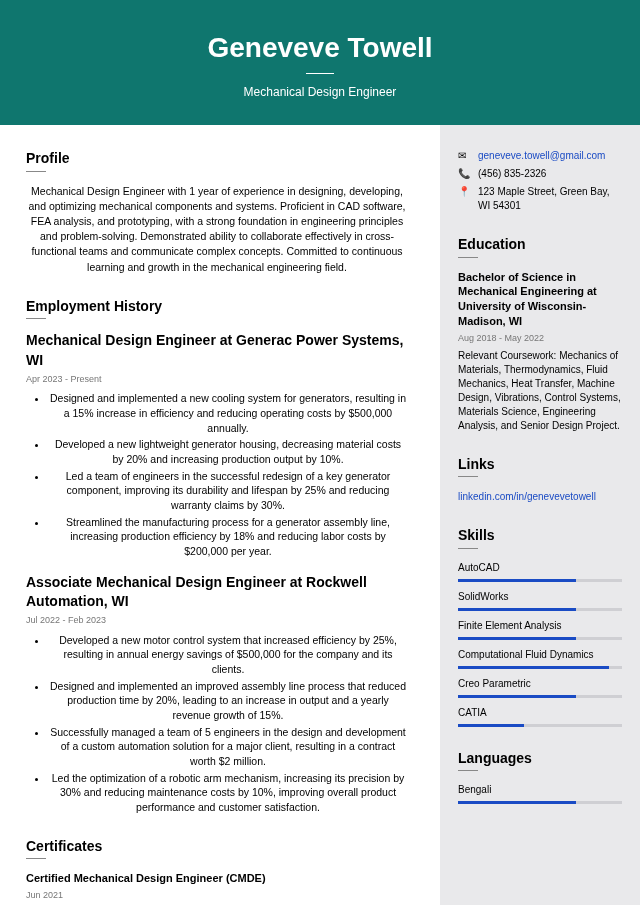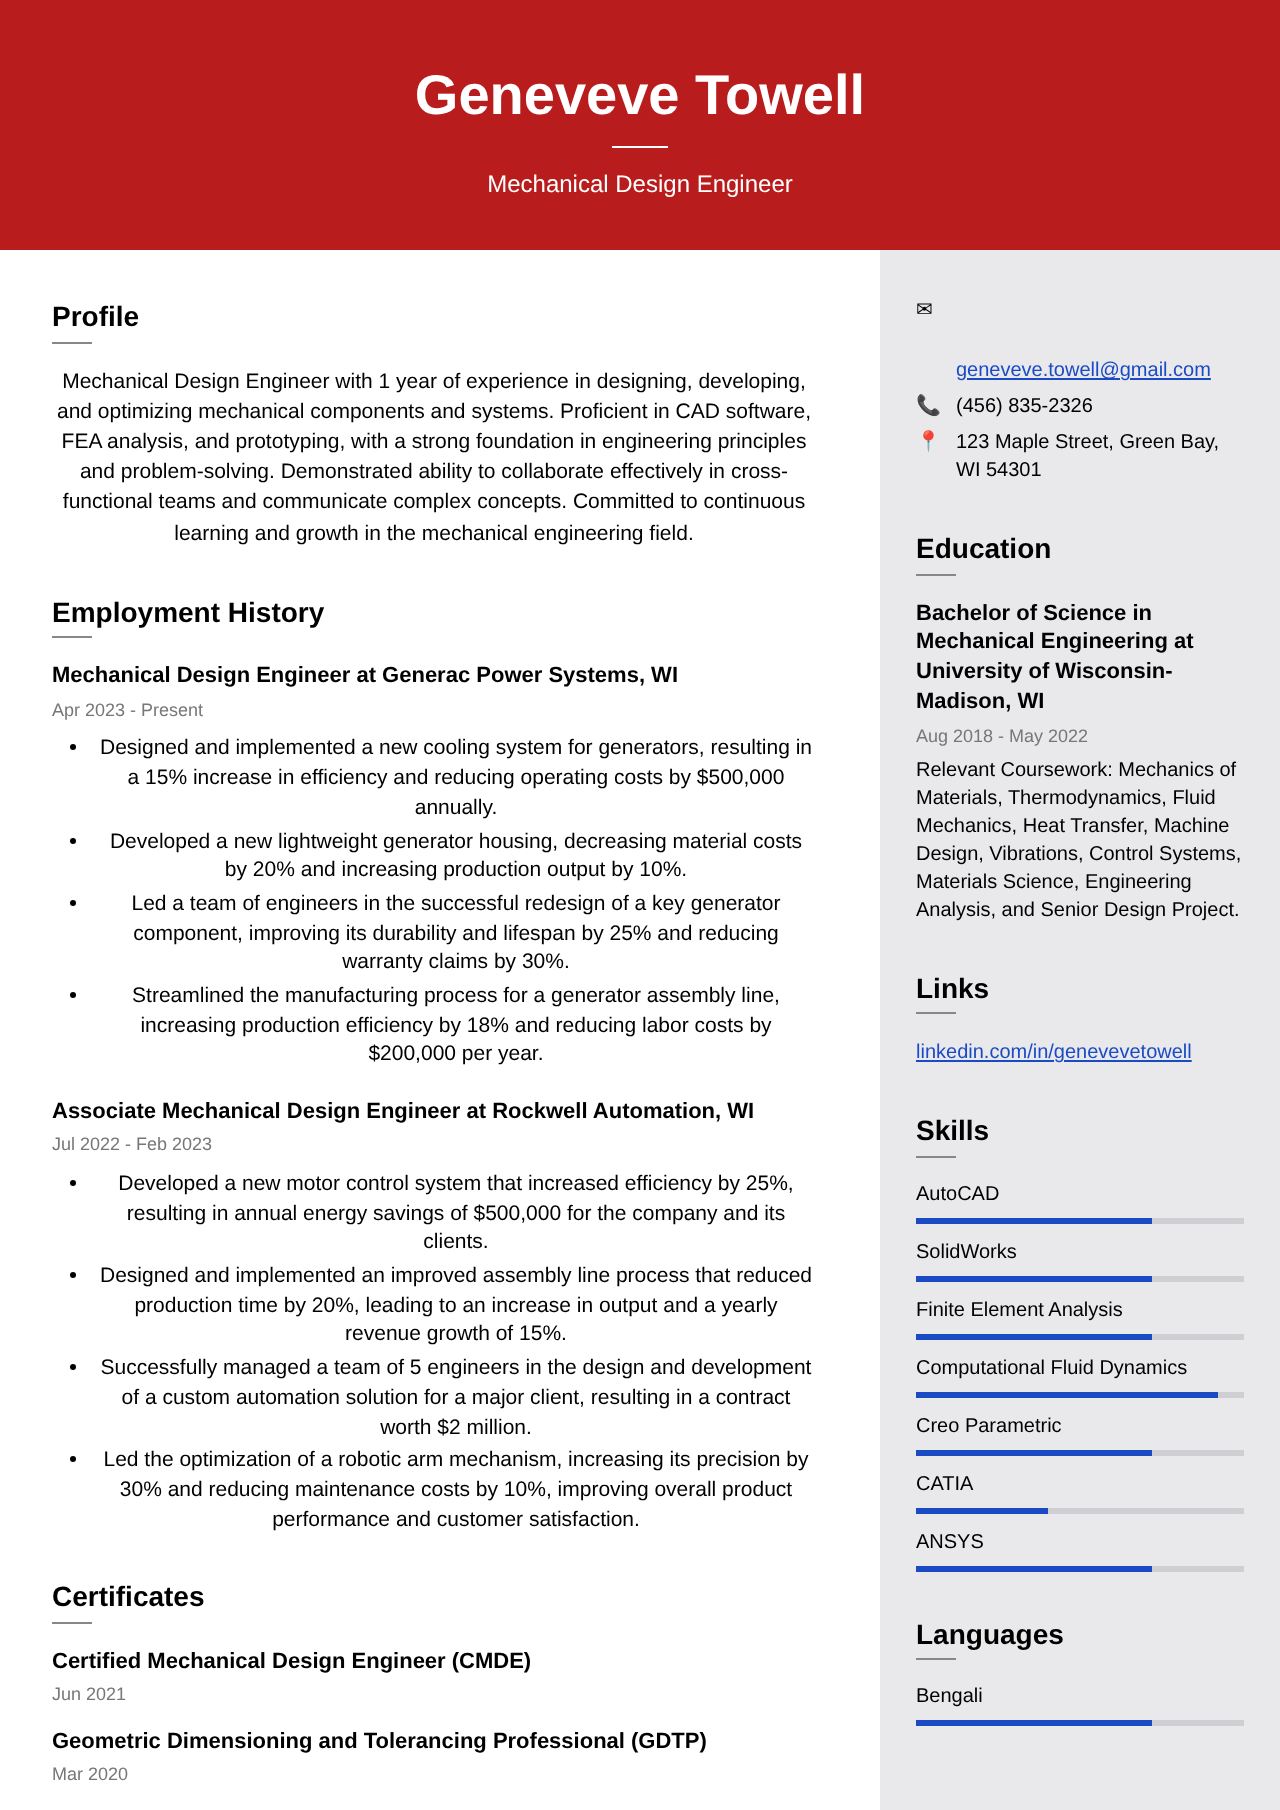--- a/index.html
+++ b/index.html
@@ -5,21 +5,21 @@
   * { margin: 0; padding: 0; box-sizing: border-box; }
   body {
     font-family: -apple-system, BlinkMacSystemFont, "Segoe UI", Arial, sans-serif;
     width: 640px;
     background: #fff;
     color: #000;
     font-size: 10.5px;
     line-height: 1.4;
   }
   .header {
-    background: #b91c1c;
+    background: #0f766e;
     color: #fff;
     text-align: center;
     padding: 28px 0 24px;
   }
   .header h1 {
     font-size: 28px;
     font-weight: 700;
   }
   .header .underline {
     width: 28px;
@@ -56,21 +56,21 @@
   .profile-text {
     font-size: 10.5px;
     line-height: 1.45;
     margin-bottom: 22px;
     text-align: center;
   }
   .job {
     margin-bottom: 14px;
   }
   .job-title {
-    font-size: 11px;
+    font-size: 14px;
     font-weight: 700;
     margin-bottom: 2px;
   }
   .job-dates {
     font-size: 9px;
     color: #777;
     margin-bottom: 6px;
   }
   ul {
     padding-left: 22px;
@@ -97,22 +97,20 @@
   .contact-row {
     display: flex;
     align-items: flex-start;
     gap: 8px;
     font-size: 10px;
     margin-bottom: 4px;
   }
   .contact-row .icn { width: 12px; flex-shrink: 0; }
   .link {
     color: #1a4bc4;
-    text-decoration: underline;
-    margin-top: 30px;
   }
   .edu-title {
     font-size: 11px;
     font-weight: 700;
     line-height: 1.35;
     margin-bottom: 3px;
   }
   .edu-dates {
     font-size: 9px;
     color: #777;
@@ -264,26 +262,20 @@
             <div class="skill-bar">
               <div class="skill-fill" style="width: 72%;"></div>
             </div>
           </div>
           <div class="skill-row">
             <div class="skill-name">CATIA</div>
             <div class="skill-bar">
               <div class="skill-fill" style="width: 40%;"></div>
             </div>
           </div>
-          <div class="skill-row">
-            <div class="skill-name">ANSYS</div>
-            <div class="skill-bar">
-              <div class="skill-fill" style="width: 72%;"></div>
-            </div>
-          </div>
         </div>
     </div>
 
     <div class="right-section">
       <div class="section-title">Languages</div>
       <div class="title-underline"></div>
       <div id="languages">
           <div class="skill-row">
             <div class="skill-name">Bengali</div>
             <div class="skill-bar">

